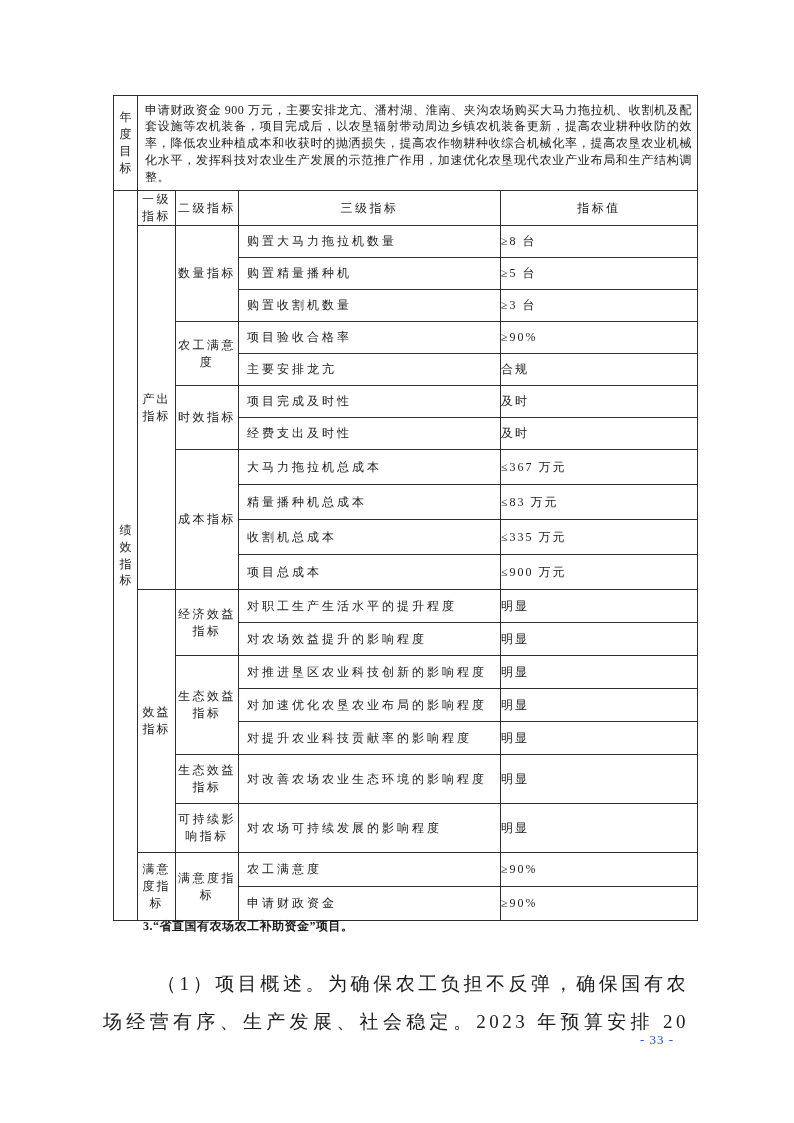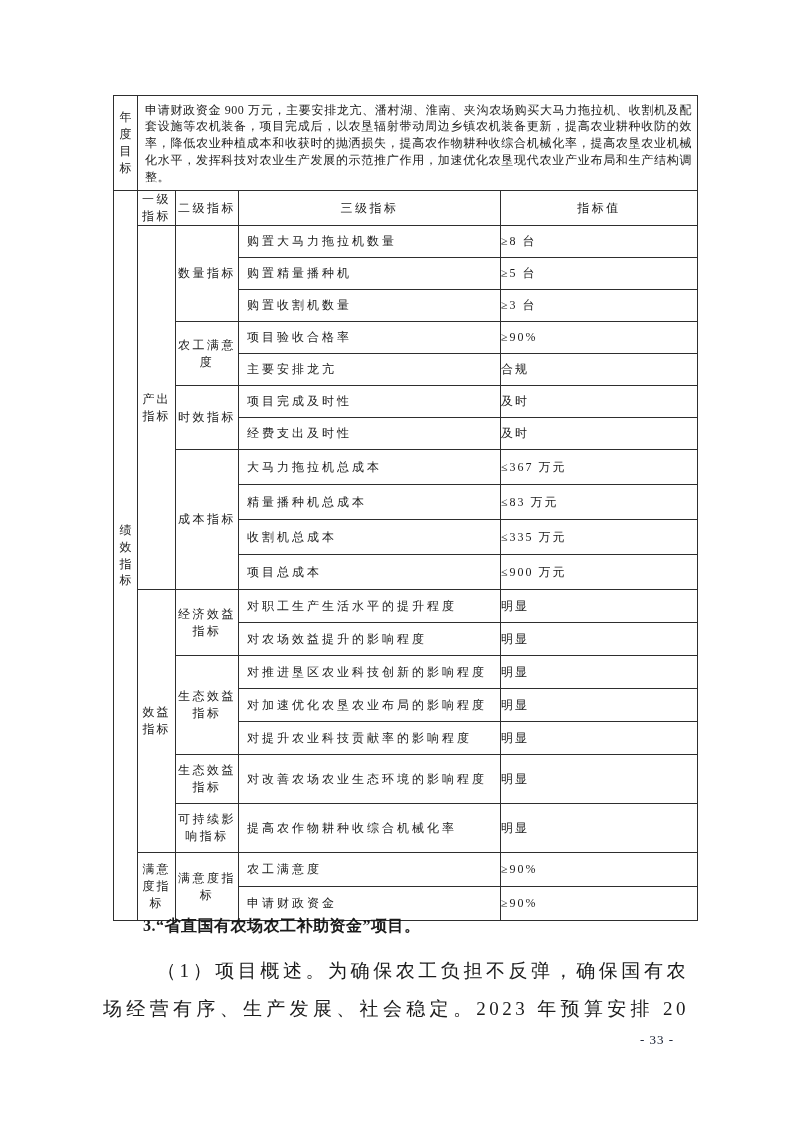--- a/index.html
+++ b/index.html
@@ -46,37 +46,37 @@
   }
   td.c-head { text-align: center; letter-spacing: 2.5px; white-space: pre-line; }
   td.c-l1   { text-align: center; white-space: pre-line; letter-spacing: 2px; line-height: 19px; }
   td.c-l2   { text-align: center; white-space: pre-line; letter-spacing: 2.5px; line-height: 19px; }
   td.c-l3   { text-align: left; padding-left: 8px; padding-right: 2px; letter-spacing: 3px; }
   td.c-val  { text-align: left; letter-spacing: 2px; }
 
   
   .section { position: absolute; left: 103px; top: 912px; width: 586px; }
   .section h3 {
-    font-size: 16px; font-weight: bold;
+    font-size: 12px; font-weight: bold;
     letter-spacing: 0.5px;
     margin-left: 40px;
     line-height: 28px;
   }
   .section p {
-    margin-top: 12px;
+    margin-top: 25px;
     font-size: 19px;
     line-height: 38px;
     letter-spacing: 3.5px;
     text-indent: 54px;
     text-align: justify;
     text-align-last: justify;
   }
   .page-number {
     position: absolute; left: 640px; top: 1032px;
-    font-size: 13px; letter-spacing: 1px; color: #0f172a;
+    font-size: 13px; letter-spacing: 1px; color: #1d4ed8;
   }
 </style>
 </head>
 <body>
 
 <div class="page">
 
   <table class="doc-table">
     <colgroup>
       <col style="width:24px">
@@ -186,21 +186,21 @@
     </tr>
     <tr class="rh-43">
       <td class="c-l2">生态效益
 指标</td>
       <td class="c-l3">对改善农场农业生态环境的影响程度</td>
       <td class="c-val">明显</td>
     </tr>
     <tr class="rh-43">
       <td class="c-l2">可持续影
 响指标</td>
-      <td class="c-l3">提高农作物耕种收综合机械化率</td>
+      <td class="c-l3">对农场可持续发展的影响程度</td>
       <td class="c-val">明显</td>
     </tr>
 
     <tr class="rh-34">
       <td class="c-l1" rowspan="2">满意
 度指
 标</td>
       <td class="c-l2" rowspan="2">满意度指
 标</td>
       <td class="c-l3">农工满意度</td>

